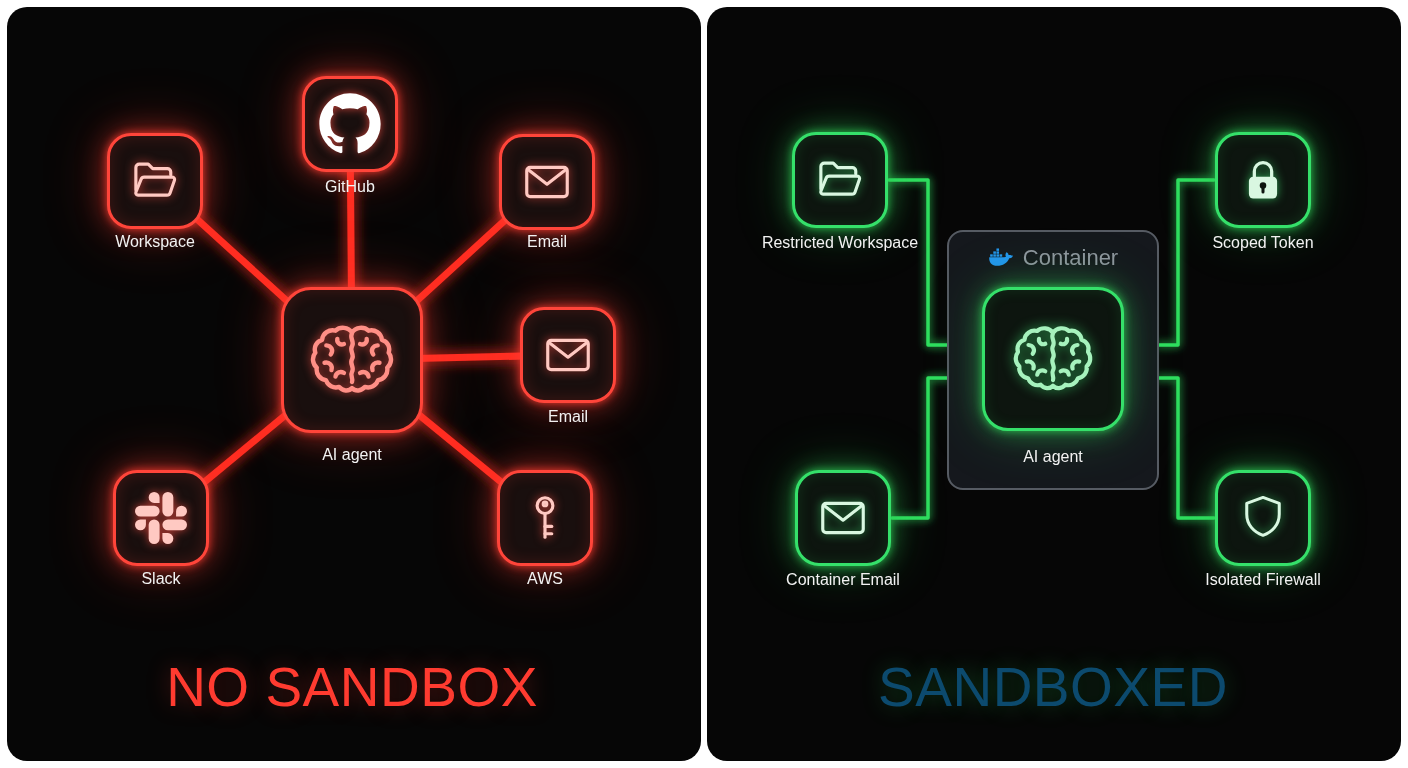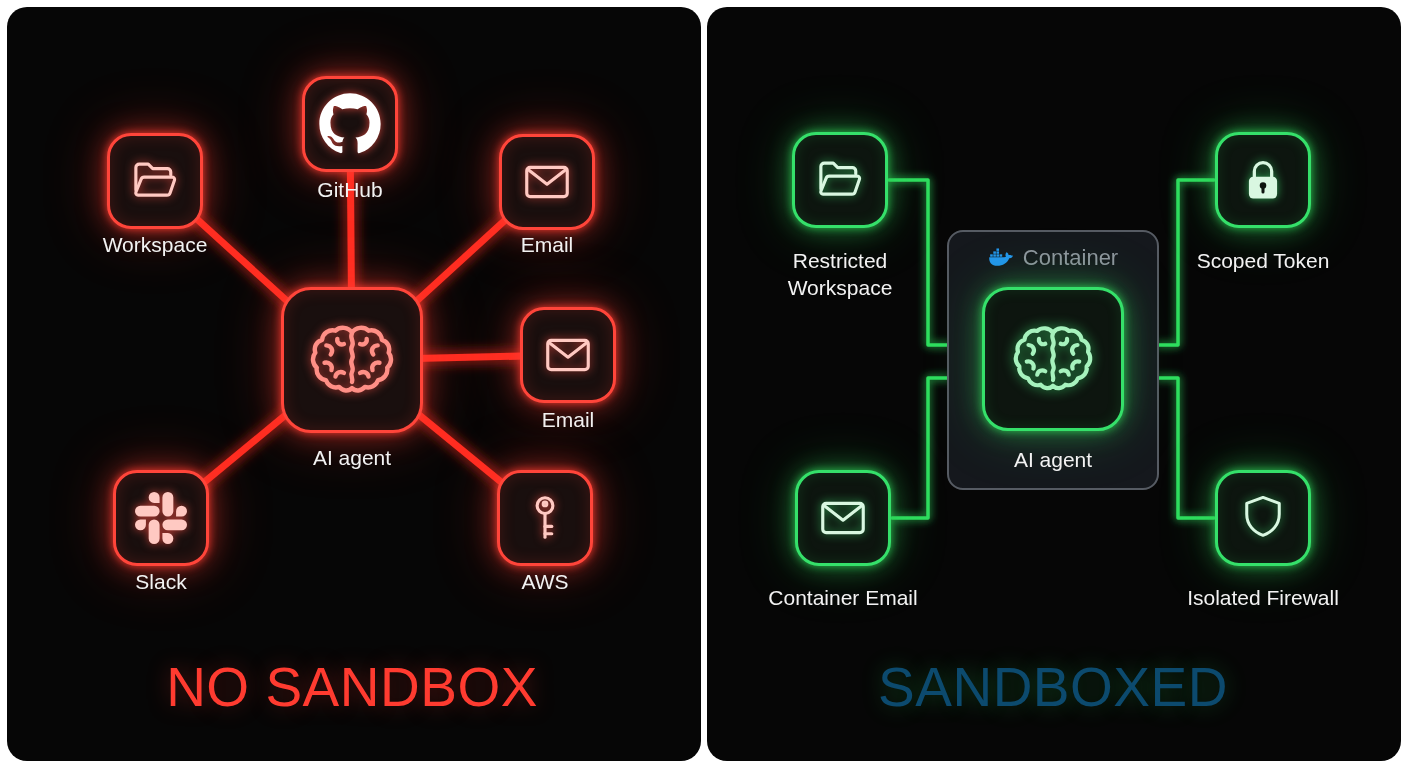--- a/index.html
+++ b/index.html
@@ -50,23 +50,23 @@
     position:absolute; left:947px; top:230px; width:212px; height:260px;
     border:2px solid #565b63; border-radius:16px; background:#15181d;
   }
   .container-header {
     display:flex; align-items:center; justify-content:center; gap:9px;
     padding-top:13px; color:#8f959e; font-size:22px; font-weight:500;
   }
 
   .label {
     position:absolute; transform:translateX(-50%);
-    color:#f2f2f2; font-size:21px; text-align:center; white-space:nowrap;
-  }
-  .label.wrap { white-space:normal; width:170px; line-height:1.28;margin-top:15px; }
+    color:#f2f2f2; font-size:16px; text-align:center; white-space:nowrap;
+  }
+  .label.wrap { white-space:normal; width:170px; line-height:1.28; }
 
   .title {
     position:absolute; transform:translateX(-50%);
     font-size:55px; font-weight:normal; letter-spacing:.5px; white-space:nowrap;
   }
   .title.red   { color:#ff3b30; text-shadow:0 0 22px rgba(255,59,48,.35); }
   .title.green { color:#0c4a6e; text-shadow:0 0 22px rgba(46,224,94,.3); }
 </style>
 </head>
 <body>

